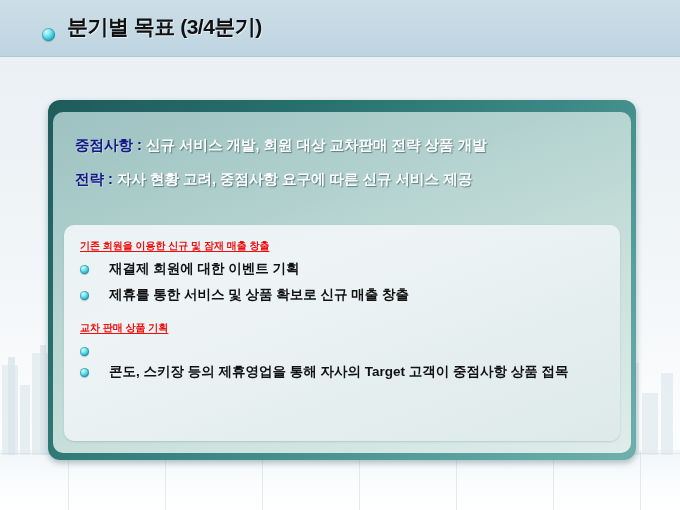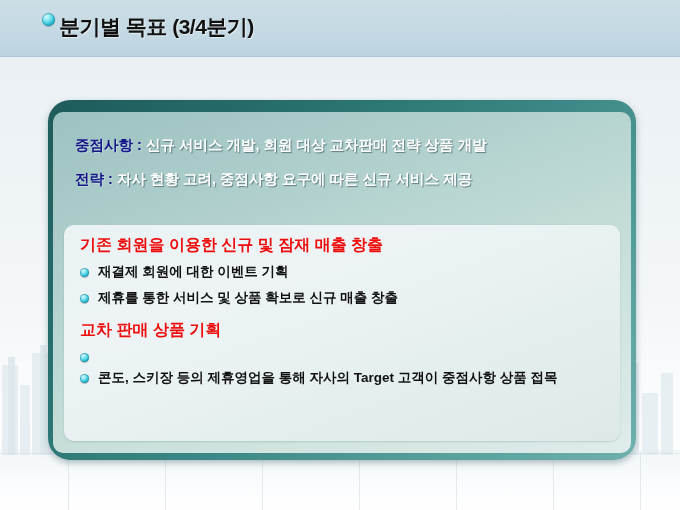--- a/index.html
+++ b/index.html
@@ -60,22 +60,22 @@
     width: 680px;
     height: 56px;
     background: linear-gradient(180deg, #ccdee6 0%, #c6dae4 45%, #bdd4e0 100%);
     border-bottom: 1px solid #b0c8d4;
   }
   .header-inner {
     position: absolute;
     left: 42px;
     top: 13px;
     display: flex;
-    align-items: flex-start;
-    gap: 4px;
+    align-items: flex-end;
+    gap: 12px;
   }
   .bullet-sphere {
     display: inline-block;
     border-radius: 50%;
     background:
       radial-gradient(circle at 34% 28%, #d7fbff 0%, #7fe6f0 32%, #2fc0d4 62%, #189fb8 82%, #0e7f96 100%);
     box-shadow: 0 0 0 1px rgba(20,110,130,.45) inset, 0 1px 1px rgba(0,0,0,.22);
     flex: none;
   }
   .bullet-title {
@@ -91,21 +91,21 @@
     text-shadow: 1px 1px 0 rgba(255,255,255,.55);
   }
 
   
   .card {
     position: absolute;
     left: 48px;
     top: 100px;
     width: 588px;
     height: 360px;
-    border-radius: 22px;
+    border-radius: 12px;
     background: linear-gradient(135deg, #1f5b5b 0%, #27706e 28%, #3d8886 55%, #58a09c 80%, #6fb0ab 100%);
     box-shadow: 0 3px 6px rgba(40,80,90,.35);
   }
   .card-inner {
     position: absolute;
     left: 5px;
     top: 12px;
     width: 578px;
     height: 341px;
     border-radius: 10px;
@@ -155,38 +155,39 @@
     top: 10px;
     width: 530px;
   }
   .section {
     margin-bottom: 6px;
   }
   .section + .section {
     margin-top: 13px;
   }
   .sec-head {
-    font-size: 16px;
+    font-size: 10px;
     font-weight: bold;
     color: #ee0d0d;
+    text-decoration: underline;
     text-underline-offset: 2px;
     margin-bottom: 7px;
     display: inline-block;
     white-space: nowrap;
     text-align: right;
   }
   .bullets {
     list-style: none;
     margin: 0;
     padding: 0;
   }
   .bullet-row {
     display: flex;
     align-items: flex-start;
-    gap: 9px;
+    gap: 20px;
     margin-bottom: 7px;
   }
   .bullet-dot {
     width: 9px;
     height: 9px;
     margin-top: 5px;
   }
   .bullet-text {
     font-size: 13.5px;
     font-weight: bold;

